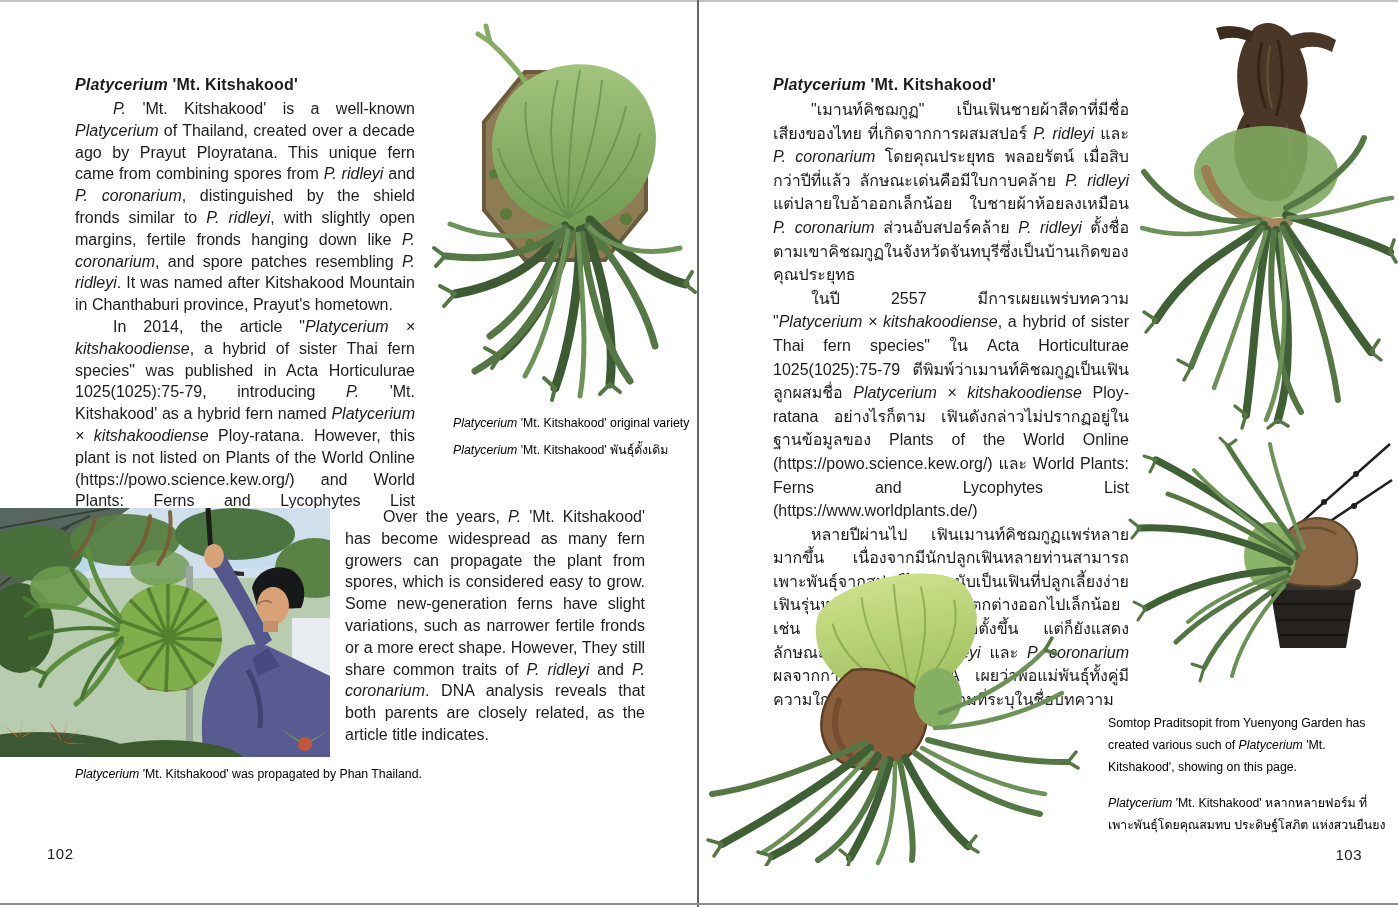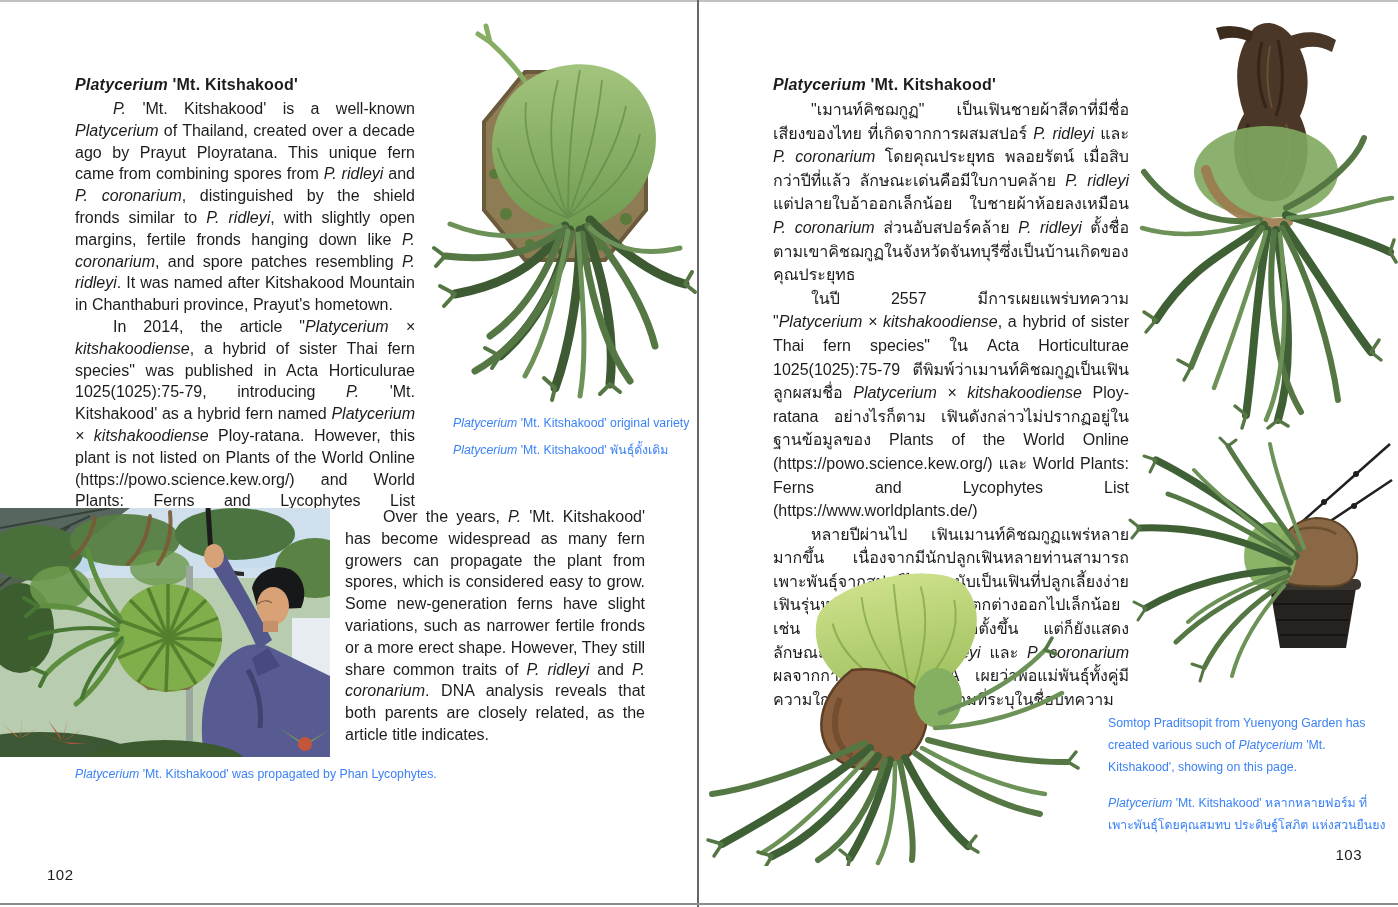--- a/index.html
+++ b/index.html
@@ -9,21 +9,21 @@
   }
   .rule-top{position:absolute;left:0;top:0;width:1398px;height:2px;background:#c2c2c2;}
   .rule-bottom{position:absolute;left:0;top:903px;width:1398px;height:2px;background:#8d8d8d;}
   .gutter{position:absolute;left:697px;top:0;width:2px;height:907px;background:#666666;}
   .abs{position:absolute;}
   .page-title{font-size:16px;font-weight:bold;letter-spacing:.2px;}
   .body-col{font-size:16px;text-align:justify;}
   .body-col p{margin:0;text-indent:38px;}
   .lh-en{line-height:21.8px;}
   .lh-th{line-height:23.6px;}
-  .caption{font-size:12.3px;color:#3b82f6;}
+  .caption{font-size:12.3px;color:#000000;}
   .cap-lh-wide{line-height:27px;}
   .cap-lh-tight{line-height:22px;}
   .cap-block{margin:0 0 14px 0;}
   .pagenum{font-size:15px;letter-spacing:.5px;}
   .it{font-style:italic;}
   figure{margin:0;padding:0;}
   svg{display:block;}
 </style>
 </head>
 <body>
@@ -212,24 +212,24 @@
           </g>
         </g>
       </svg>
     </figure>
 
     <div class="abs body-col lh-en" style="left:345px;top:506px;width:300px;">
       <p><span>Over the years, </span><span class="it">P.</span><span> 'Mt. Kitshakood' has become widespread as many fern growers can propagate the plant from spores, which is considered easy to grow. Some new-generation ferns have slight variations, such as narrower fertile fronds or a more erect shape. However, They still share common traits of </span><span class="it">P. ridleyi</span><span> and </span><span class="it">P. coronarium</span><span>. DNA analysis reveals that both parents are closely related, as the article title indicates.</span></p>
     </div>
 
     <div class="abs caption" style="left:75px;top:760px;width:430px;line-height:28px;">
-      <div><span class="it">Platycerium</span><span> 'Mt. Kitshakood' was propagated by Phan Lycophytes.</span></div>
-    </div>
-
-    <div class="abs pagenum" style="left:47px;top:866px;">102</div>
+      <div><span class="it">Platycerium</span><span> 'Mt. Kitshakood' was propagated by Phan Thailand.</span></div>
+    </div>
+
+    <div class="abs pagenum" style="left:47px;top:845px;">102</div>
   </div>
 
   <div>
 
     <div class="abs page-title" style="left:773px;top:76px;width:360px;"><span class="it">Platycerium</span><span> 'Mt. Kitshakood'</span></div>
 
     <div class="abs body-col lh-th" style="left:773px;top:98px;width:356px;">
       <p><span>"เมานท์คิชฌกูฏ" เป็นเฟินชายผ้าสีดาที่มีชื่อเสียงของไทย ที่เกิดจากการผสมสปอร์ </span><span class="it">P. ridleyi</span><span> และ </span><span class="it">P. coronarium</span><span> โดยคุณประยุทธ พลอยรัตน์ เมื่อสิบกว่าปีที่แล้ว ลักษณะเด่นคือมีใบกาบคล้าย </span><span class="it">P. ridleyi</span><span> แต่ปลายใบอ้าออกเล็กน้อย ใบชายผ้าห้อยลงเหมือน </span><span class="it">P. coronarium</span><span> ส่วนอับสปอร์คล้าย </span><span class="it">P. ridleyi</span><span> ตั้งชื่อตามเขาคิชฌกูฏในจังหวัดจันทบุรีซึ่งเป็นบ้านเกิดของคุณประยุทธ</span></p>
       <p><span>ในปี 2557 มีการเผยแพร่บทความ "</span><span class="it">Platycerium × kitshakoodiense</span><span>, a hybrid of sister Thai fern species" ใน Acta Horticulturae 1025(1025):75-79 ตีพิมพ์ว่าเมานท์คิชฌกูฏเป็นเฟินลูกผสมชื่อ </span><span class="it">Platycerium × kitshakoodiense</span><span> Ploy-ratana อย่างไรก็ตาม เฟินดังกล่าวไม่ปรากฏอยู่ในฐานข้อมูลของ Plants of the World Online (https://powo.science.kew.org/) และ World Plants: Ferns and Lycophytes List (https://www.worldplants.de/)</span></p>
       <p><span>หลายปีผ่านไป เฟินเมานท์คิชฌกูฏแพร่หลายมากขึ้น เนื่องจากมีนักปลูกเฟินหลายท่านสามารถเพาะพันธุ์จากสปอร์ได้ นับเป็นเฟินที่ปลูกเลี้ยงง่าย เฟินรุ่นหลังบางต้นมีลักษณะแตกต่างออกไปเล็กน้อย เช่น มีใบชายผ้าแคบลงหรือตั้งขึ้น แต่ก็ยังแสดงลักษณะร่วมระหว่าง </span><span class="it">P. ridleyi</span><span> และ </span><span class="it">P. coronarium</span><span> ผลจากการวิเคราะห์ DNA เผยว่าพ่อแม่พันธุ์ทั้งคู่มีความใกล้ชิดเหมือนพี่น้องตามที่ระบุในชื่อบทความ</span></p>

